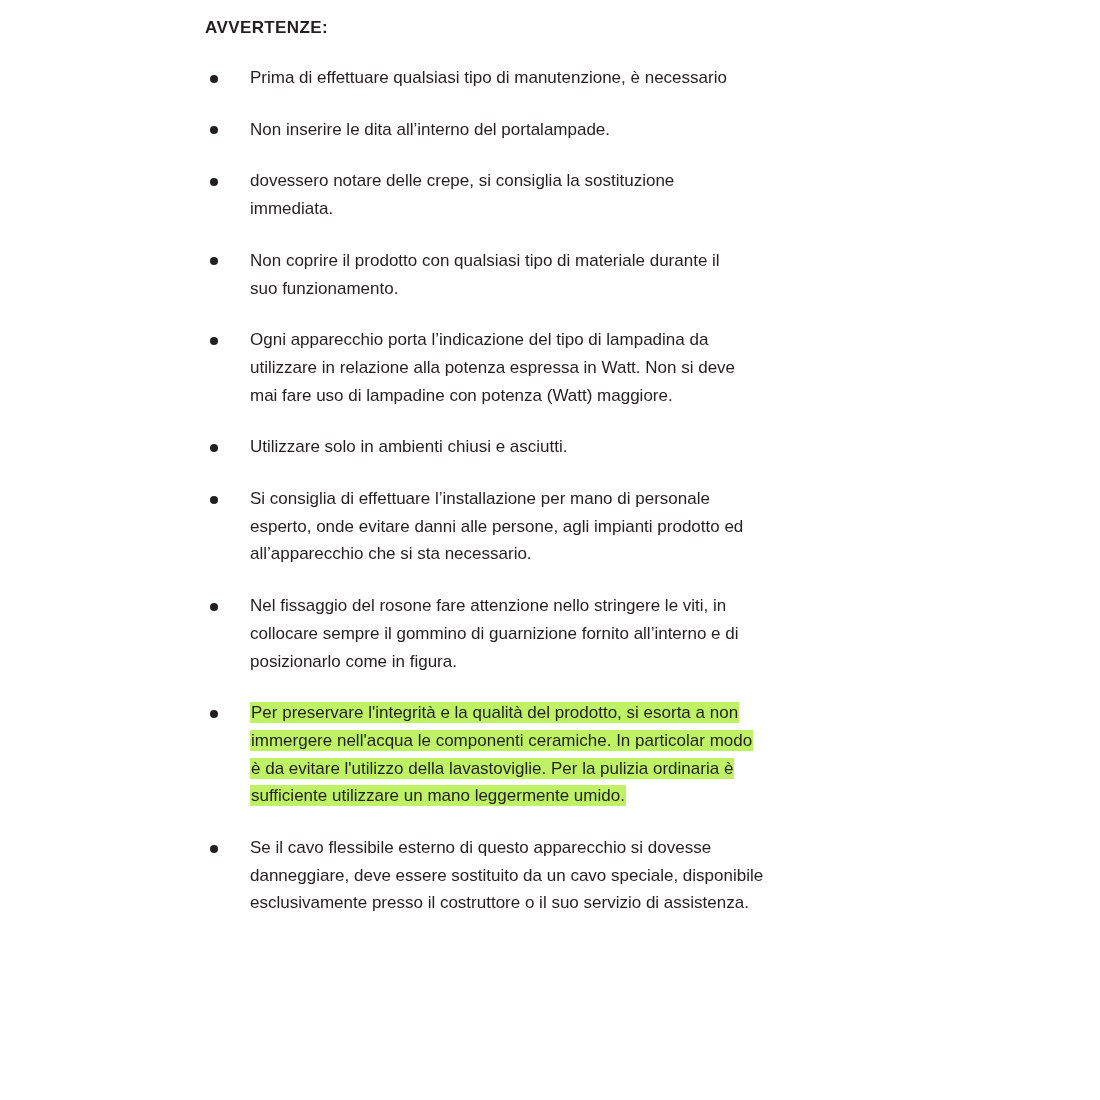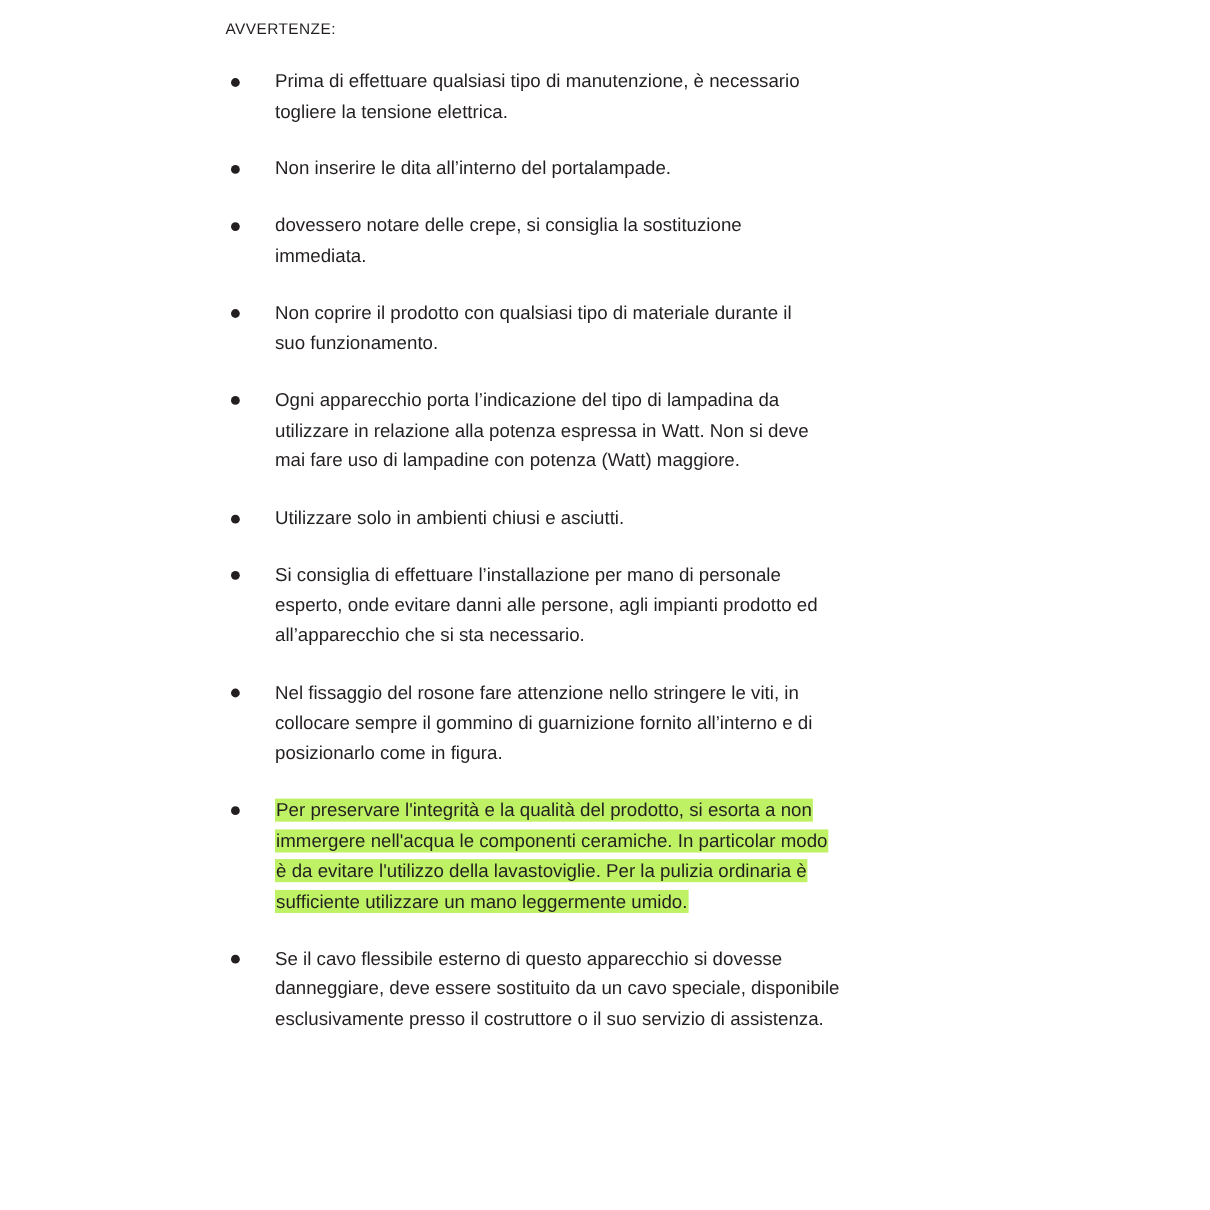--- a/index.html
+++ b/index.html
@@ -15,25 +15,25 @@
     overflow: hidden;
   }
   .page {
     position: relative;
     width: 1100px;
     height: 1100px;
     box-sizing: border-box;
     padding: 18px 60px 0 205px;
   }
   .doc-title {
-    font-size: 14px;
+    font-size: 17px;
     letter-spacing: 0.4px;
     color: #231f20;
     margin: 0 0 26px 0;
-    font-weight: 400;
+    font-weight: 700;
   }
   ul.warnings {
     list-style: none;
     margin: 0;
     padding: 0;
   }
   li.warning-item {
     position: relative;
     padding-left: 45px;
     margin-bottom: 24px;
@@ -70,21 +70,20 @@
 </head>
 <body>
 
 <div class="page">
   <h1 class="doc-title">AVVERTENZE:</h1>
   <ul class="warnings">
       <li class="warning-item">
         <span class="bullet"></span>
         <span class="text">
           <span class="line">Prima di effettuare qualsiasi tipo di manutenzione, è necessario</span>
-          <span class="line">togliere la tensione elettrica.</span>
         </span>
       </li>
       <li class="warning-item">
         <span class="bullet"></span>
         <span class="text">
           <span class="line">Non inserire le dita all’interno del portalampade.</span>
         </span>
       </li>
       <li class="warning-item">
         <span class="bullet"></span>

